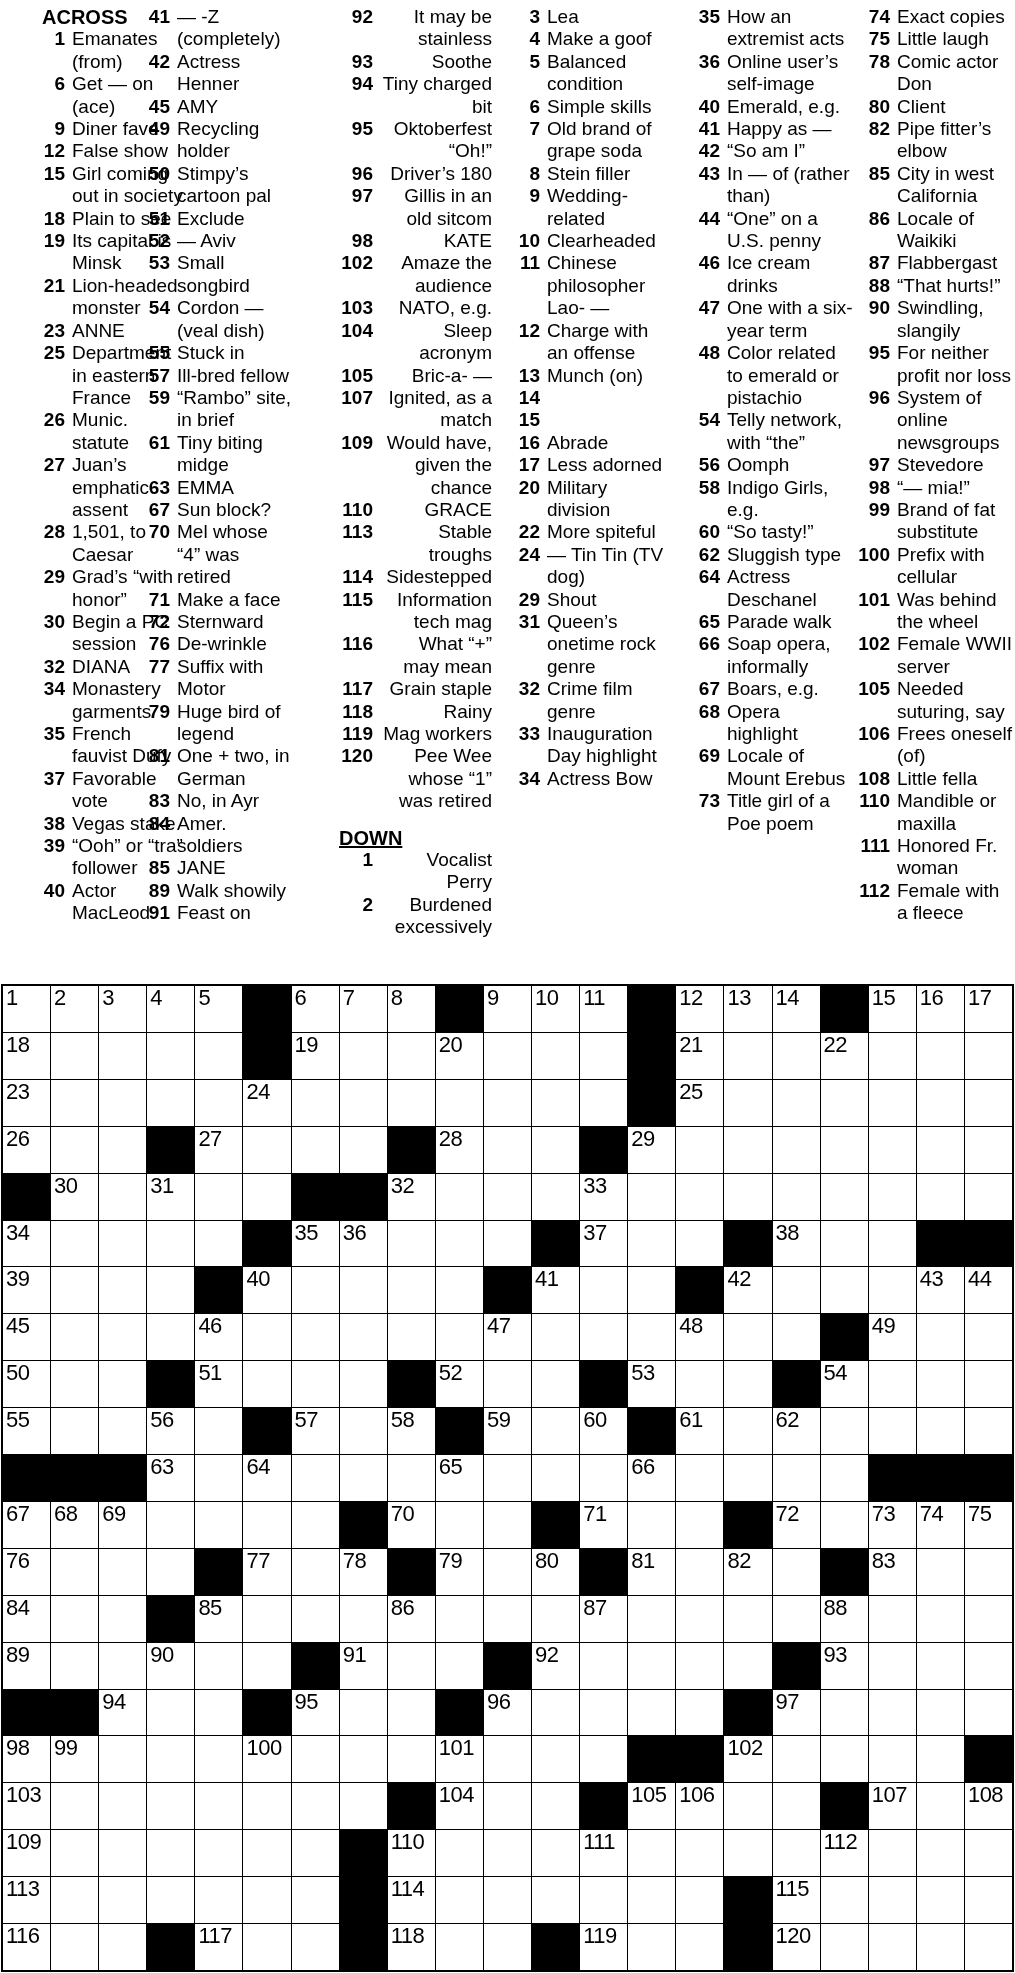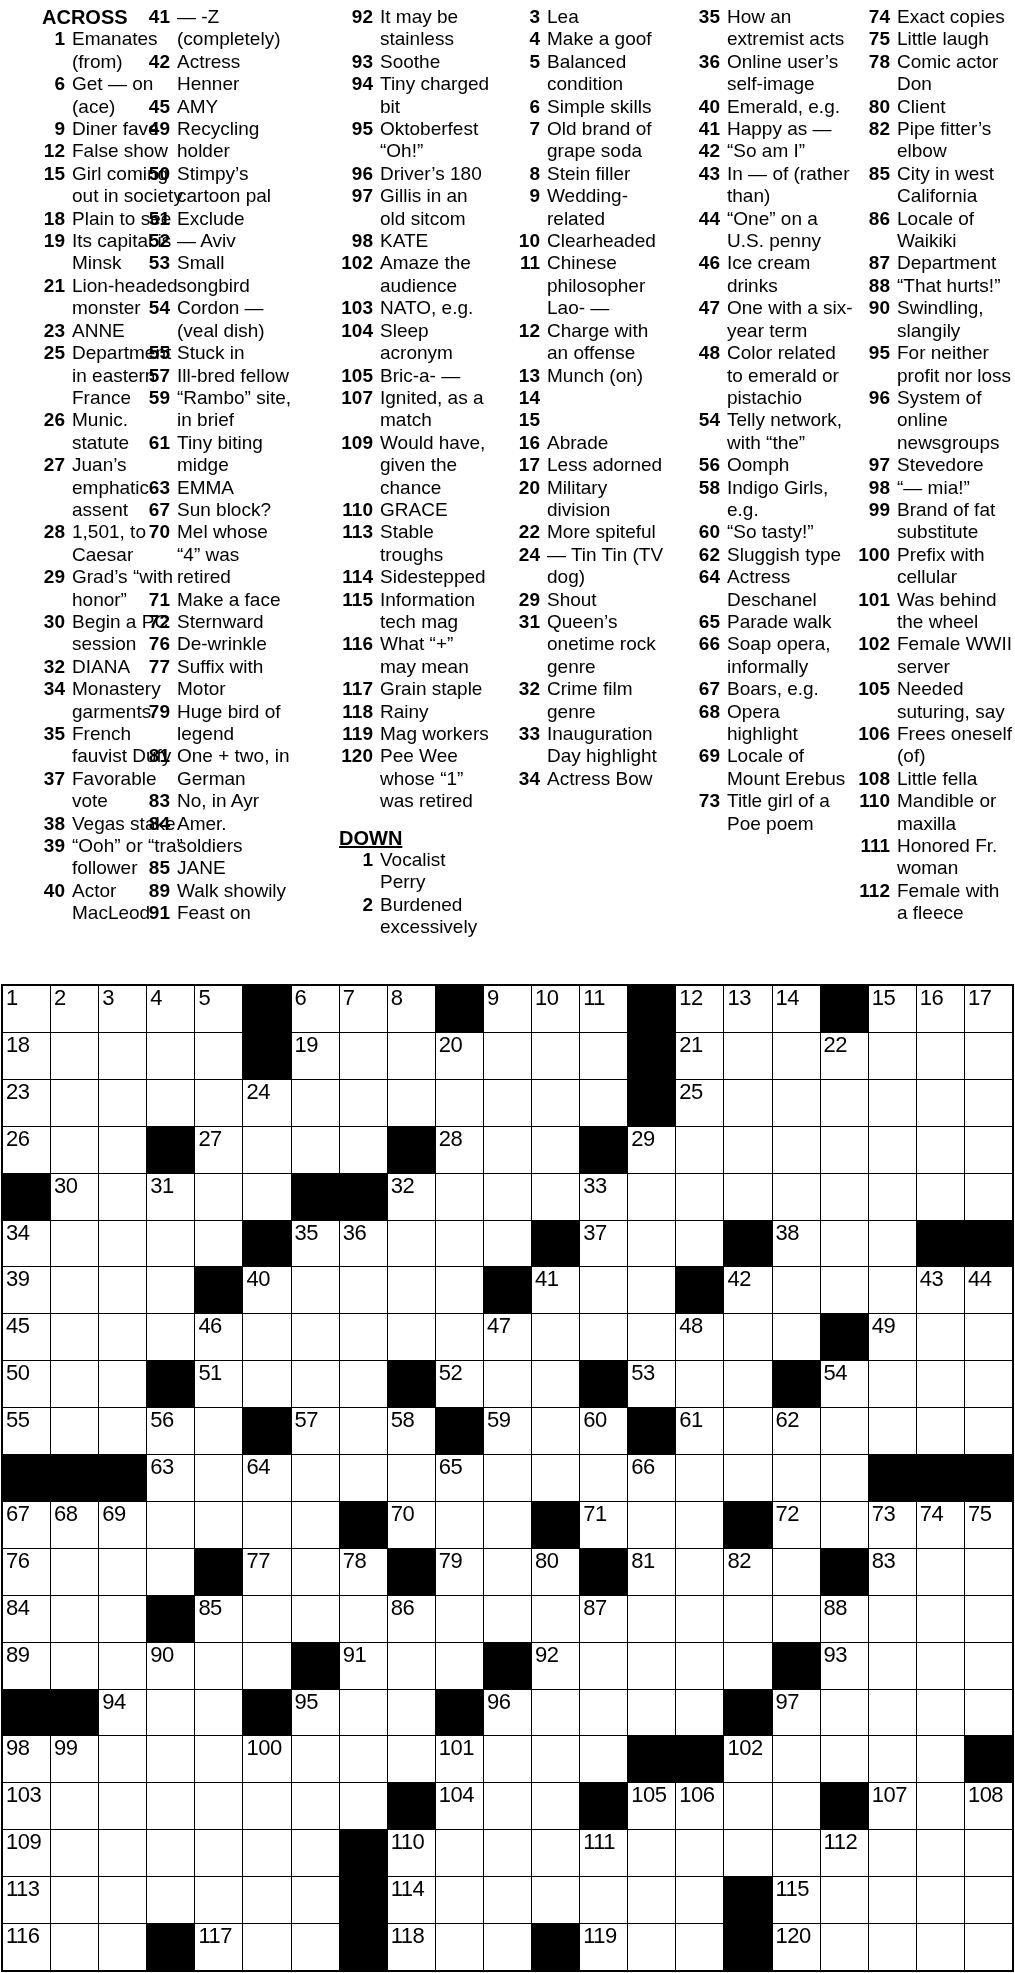--- a/index.html
+++ b/index.html
@@ -11,21 +11,21 @@
   }
   
   .clue-col{position:absolute;top:6px;}
   .heading{font-weight:bold;font-size:20px;line-height:22.4px;margin-left:5px;}
   .heading.mt{margin-top:14px;text-decoration:underline;}
   .clue{display:flex;font-size:19px;line-height:22.4px;}
   .clue .num{font-weight:bold;text-align:right;flex:none;}
   .clue .txt{margin-left:7px;flex:none;}
   .col1{left:0;margin-left:37px;}   .col1 .num{width:28px;} .col1 .txt{width:118px;}
   .col2{left:138px;} .col2 .num{width:32px;} .col2 .txt{width:116px;}
-  .col3{left:334px;} .col3 .num{width:39px;} .col3 .txt{width:112px;}
+  .col3{left:334px;} .col3 .num{width:39px;} .col3 .txt{width:112px;text-align:right;}
   .col4{left:496px;} .col4 .num{width:44px;} .col4 .txt{width:124px;}
   .col5{left:680px;} .col5 .num{width:40px;} .col5 .txt{width:128px;}
   .col6{left:841px;} .col6 .num{width:49px;} .col6 .txt{width:118px;}
   
   #grid{
     position:absolute;left:1px;top:984px;
     width:1013px;height:988px;box-sizing:border-box;
     background:#000;border:2px solid #000;
     display:grid;
     grid-template-columns:repeat(21,1fr);
@@ -549,21 +549,21 @@
       <div class="clue">
         <span class="num">85</span>
         <span class="txt">City in west California</span>
       </div>
       <div class="clue">
         <span class="num">86</span>
         <span class="txt">Locale of Waikiki</span>
       </div>
       <div class="clue">
         <span class="num">87</span>
-        <span class="txt">Department</span>
+        <span class="txt">Flabbergast</span>
       </div>
       <div class="clue">
         <span class="num">88</span>
         <span class="txt">“That hurts!”</span>
       </div>
       <div class="clue">
         <span class="num">90</span>
         <span class="txt">Swindling, slangily</span>
       </div>
       <div class="clue">

